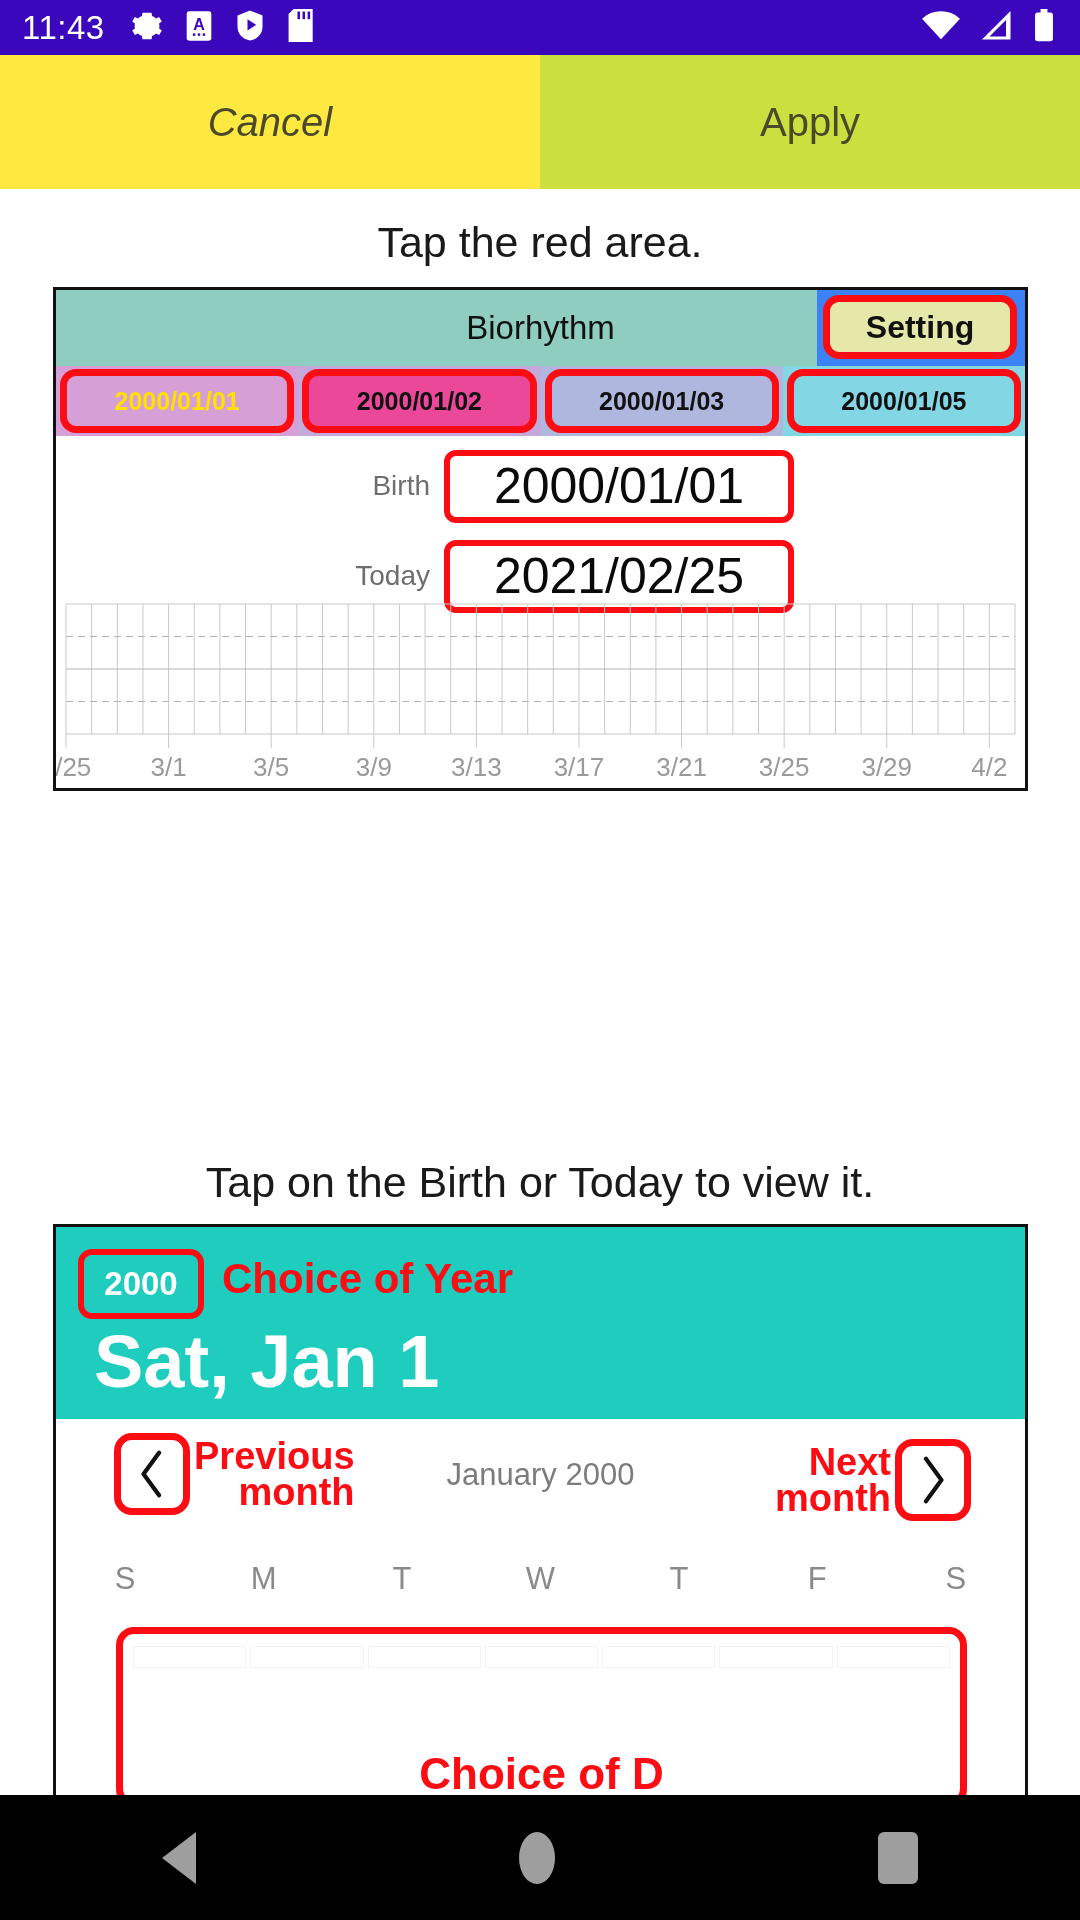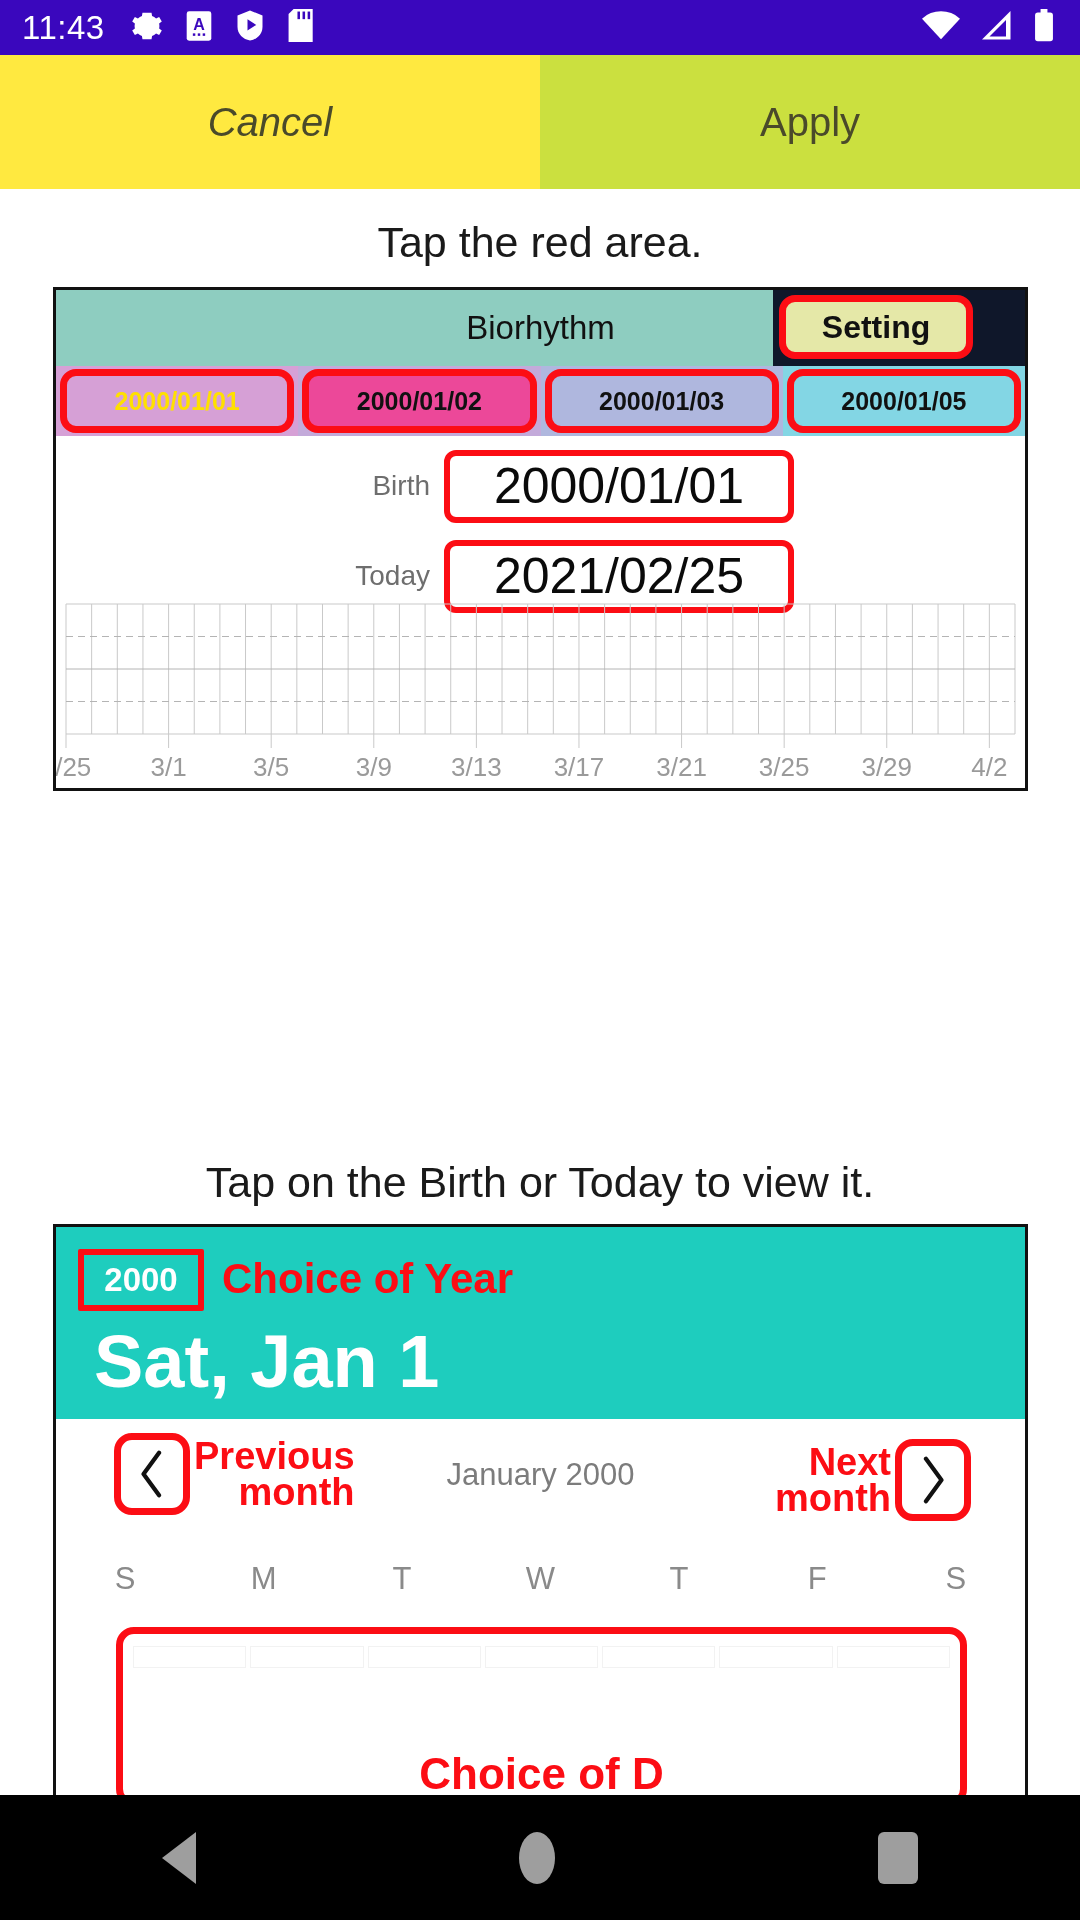--- a/index.html
+++ b/index.html
@@ -57,22 +57,21 @@
   .bio-header{
     position:relative;height:76px;background:#8ecdc0;
     display:flex;align-items:center;
   }
   .bio-title{
     position:absolute;left:0;right:0;text-align:center;
     font-size:33px;color:#111;
   }
   .setting-cell{
     position:absolute;right:0;top:0;width:208px;height:92px;
-    background:#0f172a;
-    padding-left:44px;
+    background:#3b82f6;
   }
   .setting-btn{
     position:absolute;left:6px;top:5px;width:194px;height:64px;
     border:7px solid #fc0d14;border-radius:16px;
     background:#e5e8a8;
     display:flex;align-items:center;justify-content:center;
     font-size:32px;font-weight:bold;color:#111;box-sizing:border-box;
   }
 
   .bio-tabs{display:flex;height:70px;}
@@ -113,22 +112,22 @@
   
   .cal-card{
     position:absolute;left:53px;top:1224px;width:975px;height:572px;
     border:3px solid #111;border-bottom:none;background:#fff;
     box-sizing:border-box;overflow:hidden;
   }
   .cal-header{
     position:relative;height:192px;background:#1ecdbe;
   }
   .year-btn{
-    position:absolute;left:22px;top:22px;width:126px;height:62px;
-    border:6px solid #fc0d14;border-radius:2px;
+    position:absolute;left:22px;top:22px;width:126px;height:70px;
+    border:6px solid #fc0d14;border-radius:14px;
     display:flex;align-items:center;justify-content:center;
     font-size:33px;font-weight:bold;color:#fff;box-sizing:border-box;
   }
   .choice-year{
     position:absolute;left:166px;top:28px;
     font-size:42px;font-weight:bold;color:#fc0d14;
   }
   .cal-bigdate{
     position:absolute;left:38px;top:92px;
     font-size:74px;font-weight:bold;color:#fff;

